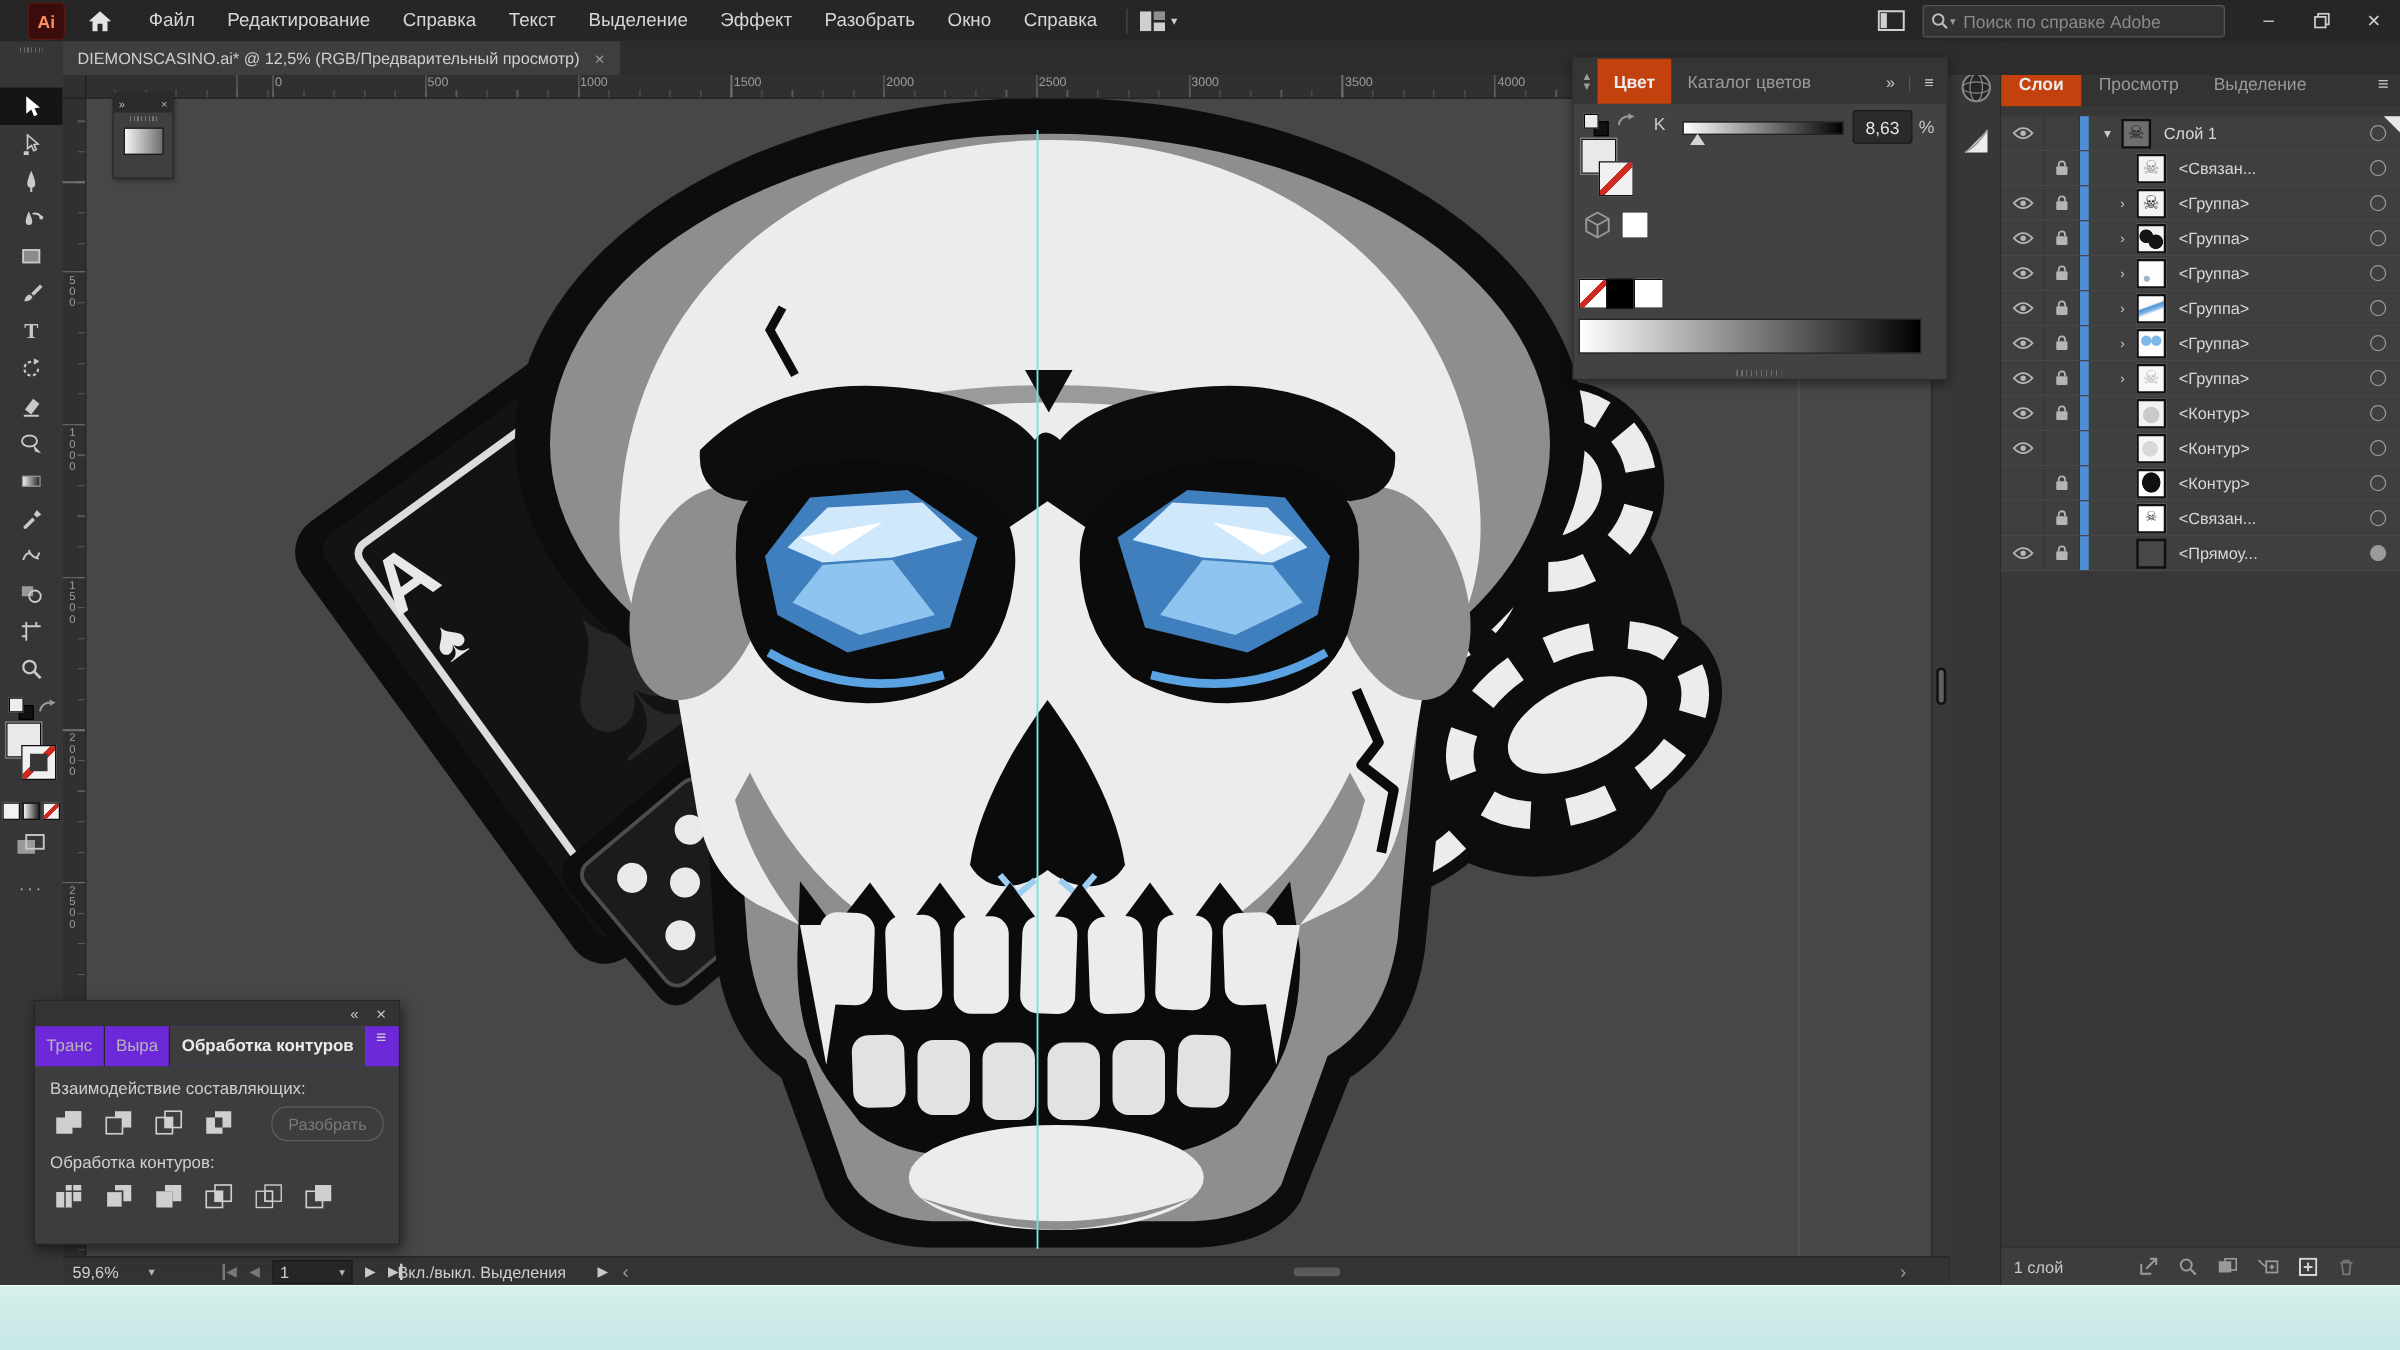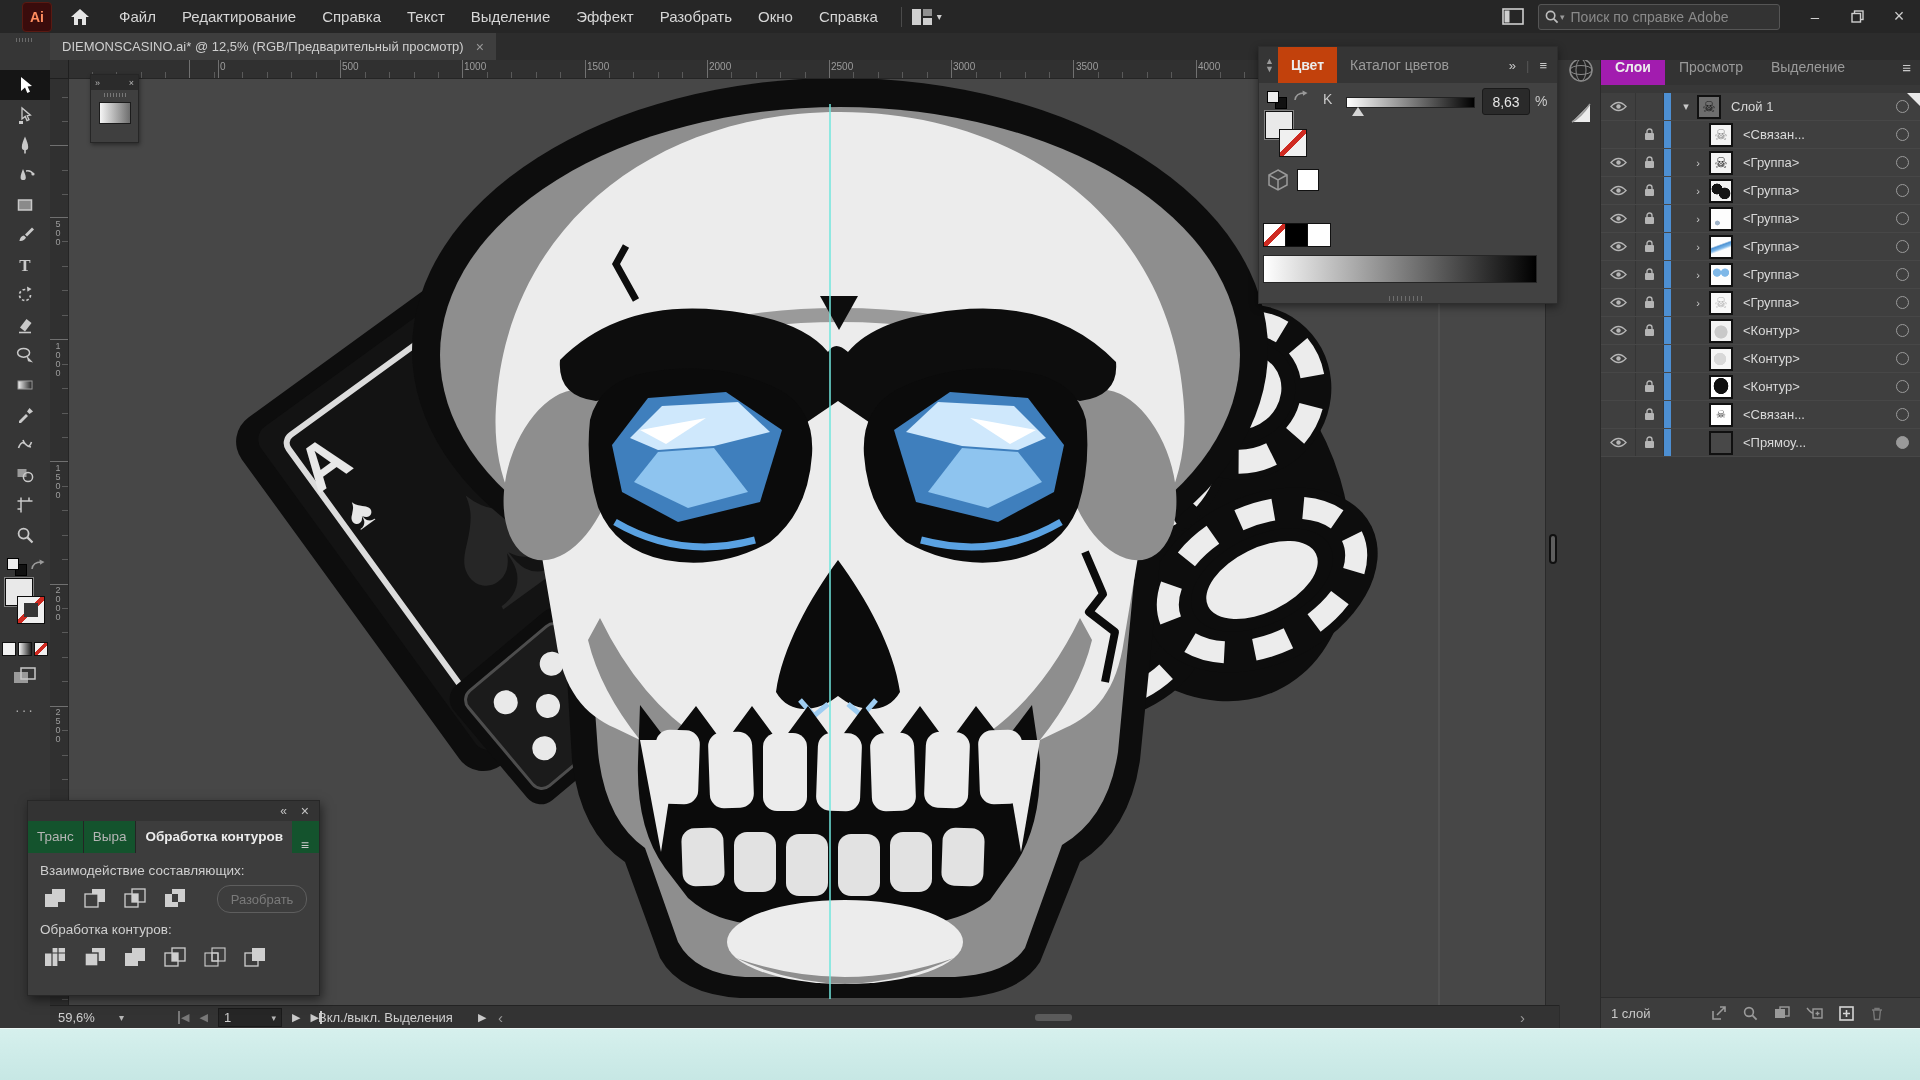--- a/index.html
+++ b/index.html
@@ -91,21 +91,21 @@
   .ramp{position:absolute;left:4px;top:172px;width:272px;height:26px;background:linear-gradient(90deg,#fff,#000);border:1px solid #262626;}
   .cp-grip{position:absolute;left:130px;bottom:2px;width:36px;height:5px;background:repeating-linear-gradient(90deg,#6e6e6e 0 1px,transparent 1px 4px);}
   
   #iconstrip{left:1559px;top:33px;width:41px;height:995px;background:#373737;z-index:15;border-left:1px solid #2c2c2c;}
   #iconstrip .gr{width:20px;height:4px;margin:6px auto 0;background:repeating-linear-gradient(90deg,#6a6a6a 0 1px,transparent 1px 3px);}
   
   #layersdock{left:1600px;top:33px;width:320px;height:995px;background:#383838;z-index:16;border-left:1px solid #2a2a2a;}
   .ld-top{height:16px;display:flex;justify-content:flex-end;align-items:center;padding-right:10px;color:#c9c9c9;font-size:11px;}
   .ld-tabs{height:36px;background:#333;display:flex;align-items:center;}
   .ld-tab{font-size:14px;padding:0 14px;line-height:36px;}
-  .ld-tab.active{background:#a21caf;color:#ececec;font-weight:bold;}
+  .ld-tab.active{background:#c2410c;color:#ececec;font-weight:bold;}
   .ld-tab.idle{color:#9a9a9a;}
   .ld-menu{margin-left:auto;padding-right:10px;color:#c9c9c9;font-size:15px;}
   .lrows{position:relative;}
   .lrow{height:27px;display:flex;align-items:center;background:#3f3f3f;border-bottom:1px solid #474747;position:relative;}
   .c-eye{width:34px;display:flex;justify-content:center;border-right:1px solid #353535;align-self:stretch;align-items:center;}
   .c-lock{width:27px;display:flex;justify-content:center;border-right:1px solid #353535;align-self:stretch;align-items:center;}
   .c-bar{width:7px;align-self:stretch;background:#4d8fd2;margin-right:4px;}
   .c-chev{width:22px;text-align:center;color:#c9c9c9;font-size:11px;}
   .c-chev.none{visibility:hidden;}
   .c-ind{width:12px;}
@@ -128,21 +128,21 @@
   .t11{background:#fdfdfd;}
   .t12{background:#fff;background-image:radial-gradient(ellipse at 50% 45%,#101010 50%,transparent 54%);}
   .t13{background:#fff;color:#333;font-size:11px;}
   .t14{background:#484848;}
   .ld-bottom{position:absolute;left:0;bottom:0;width:100%;height:30px;background:#3d3d3d;border-top:1px solid #2c2c2c;
              display:flex;align-items:center;color:#c9c9c9;font-size:13px;}
   .ld-bottom .ic{margin-left:16px;display:flex;}
   
   #pathfinder{left:27px;top:800px;width:291px;height:194px;z-index:38;background:#3d3d3d;border:1px solid #272727;box-shadow:2px 4px 10px rgba(0,0,0,.5);}
   .pf-title{height:20px;background:#333;display:flex;justify-content:flex-end;align-items:center;gap:14px;padding-right:10px;color:#c4c4c4;font-size:12px;}
-  .pf-tabs{height:32px;background:#14532d;display:flex;align-items:flex-end;}
+  .pf-tabs{height:32px;background:#6d28d9;display:flex;align-items:flex-start;}
   .pf-tab{font-size:13.5px;color:#b5b5b5;padding:0 9px;line-height:32px;border-right:1px solid #242424;white-space:nowrap;overflow:hidden;}
   .pf-tab.t1w{max-width:46px;}
   .pf-tab.t2w{max-width:42px;}
   .pf-tab.active{background:#3d3d3d;color:#ececec;font-weight:bold;border-right:none;max-width:none;}
   .pf-menu{margin-left:auto;color:#c9c9c9;padding-right:10px;font-size:14px;}
   .pf-body{position:relative;padding:10px 12px;color:#cfcfcf;font-size:13.5px;}
   .pf-row{display:flex;gap:10px;margin:8px 0 12px 0;align-items:center;}
   .pf-btn{width:30px;height:24px;display:flex;align-items:center;justify-content:center;}
   .expandbtn{position:absolute;right:12px;top:32px;width:88px;height:26px;border:1px solid #5e5e5e;border-radius:13px;
              color:#7a7a7a;font-size:13px;display:flex;align-items:center;justify-content:center;}

